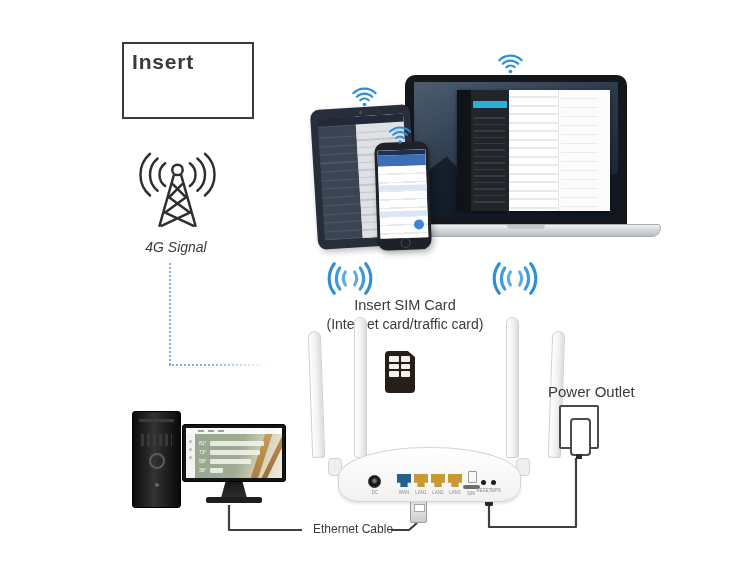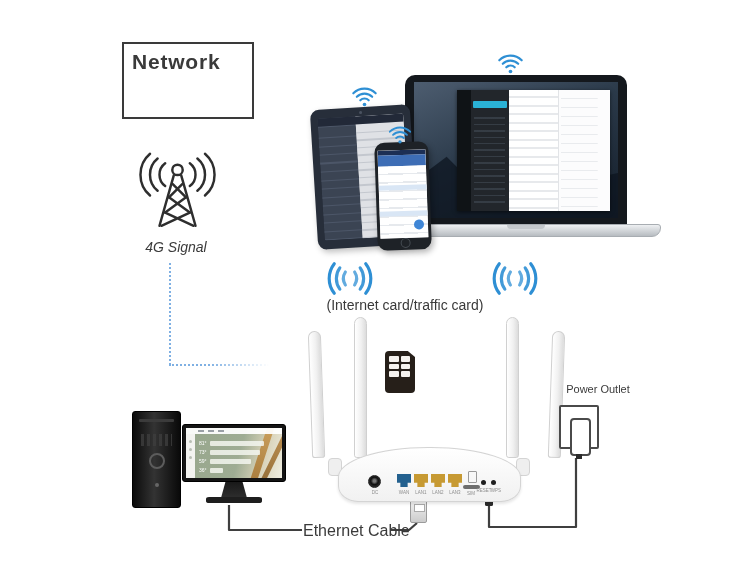--- a/index.html
+++ b/index.html
@@ -103,22 +103,22 @@
   .sim-card{position:absolute;left:385px;top:351px;width:30px;height:42px;background:#261f19;border-radius:4px;
             clip-path:polygon(0 0,76% 0,100% 14%,100% 100%,0 100%);z-index:3;}
   .sim-pads{position:absolute;left:4px;top:5px;width:21px;height:21px;display:grid;
             grid-template-columns:1fr 1fr;grid-template-rows:1fr 1fr 1fr;gap:2px;}
   .sim-pads div{background:#f5f2ee;border-radius:1px;}
 
   
   .sim-note{position:absolute;left:290px;top:296px;width:230px;text-align:center;line-height:1.3;}
   .sim-note .l1{font-size:14.5px;}
   .sim-note .l2{font-size:14px;}
-  .power-label{position:absolute;left:548px;top:383px;width:100px;font-size:11px;text-align:center;}
-  .eth-label{position:absolute;left:303px;top:522px;font-size:16px;}
+  .power-label{position:absolute;left:548px;top:383px;width:100px;font-size:15px;}
+  .eth-label{position:absolute;left:313px;top:522px;font-size:12px;}
 
   
   .outlet-plate{position:absolute;left:559px;top:405px;width:36px;height:40px;border:2px solid #4a4a4a;
                 border-radius:2px;background:#fff;z-index:1;}
   .outlet-plug{position:absolute;left:570px;top:418px;width:17px;height:34px;border:2px solid #4a4a4a;
                border-radius:4px;background:#fff;z-index:2;}
   .outlet-nub{position:absolute;left:576px;top:454px;width:6px;height:5px;background:#2b2b2b;z-index:2;}
 
   
   .rj45-plug{position:absolute;left:410px;top:498px;width:17px;height:25px;z-index:1;
@@ -167,21 +167,21 @@
 <div class="stage">
 
   <svg class="cable-layer" width="750" height="570" viewBox="0 0 750 570">
     <polyline points="229,505 229,530 302,530" fill="none" stroke="#3f3f3f" stroke-width="2.2" stroke-linejoin="round"></polyline>
     <polyline points="391,530 409,530 417,523" fill="none" stroke="#3f3f3f" stroke-width="2.2" stroke-linejoin="round"></polyline>
     <polyline points="489,504 489,527 576,527 576,458" fill="none" stroke="#3f3f3f" stroke-width="2.2" stroke-linejoin="round"></polyline>
     <rect x="485" y="496" width="8" height="10" rx="1.5" fill="#2b2b2b"></rect>
   </svg>
 
   <div class="title-box">
-    <span class="title-line">Network</span><br>
+    <span class="title-line">Insert</span><br>
   </div>
 
   <svg class="abs" style="left:130px;top:150px;" width="95" height="90" viewBox="0 0 100 95">
     <g stroke="#2e2e2e" stroke-width="2.6" fill="none" stroke-linecap="round">
       <circle cx="50" cy="21" r="5.5"></circle>
       <path d="M46,27 L31,80"></path>
         <path d="M54,27 L69,80"></path>
       <path d="M45,36 L59,50 M55,36 L41,50"></path>
       <path d="M41,50 L63,66 M59,50 L37,66"></path>
       <path d="M37,66 L67,80 M63,66 L33,80"></path>
@@ -270,20 +270,21 @@
       <path d="M30,13 A13,13 0 0 0 30,27" opacity=".75"></path>
       <path d="M24,8.5 A19.5,19.5 0 0 0 24,31.5" opacity=".9"></path>
       <path d="M18,4 A26,26 0 0 0 18,36"></path>
       <path d="M40,13 A13,13 0 0 1 40,27" opacity=".75"></path>
       <path d="M46,8.5 A19.5,19.5 0 0 1 46,31.5" opacity=".9"></path>
       <path d="M52,4 A26,26 0 0 1 52,36"></path>
     </g>
   </svg>
 
   <div class="sim-note">
+    <div class="l1">Insert SIM Card</div>
     <div class="l2">(Internet card/traffic card)</div>
   </div>
   <div class="sim-card">
     <div class="sim-pads">
       <div></div>
         <div></div>
         <div></div>
         <div></div>
         <div></div>
         <div></div>

